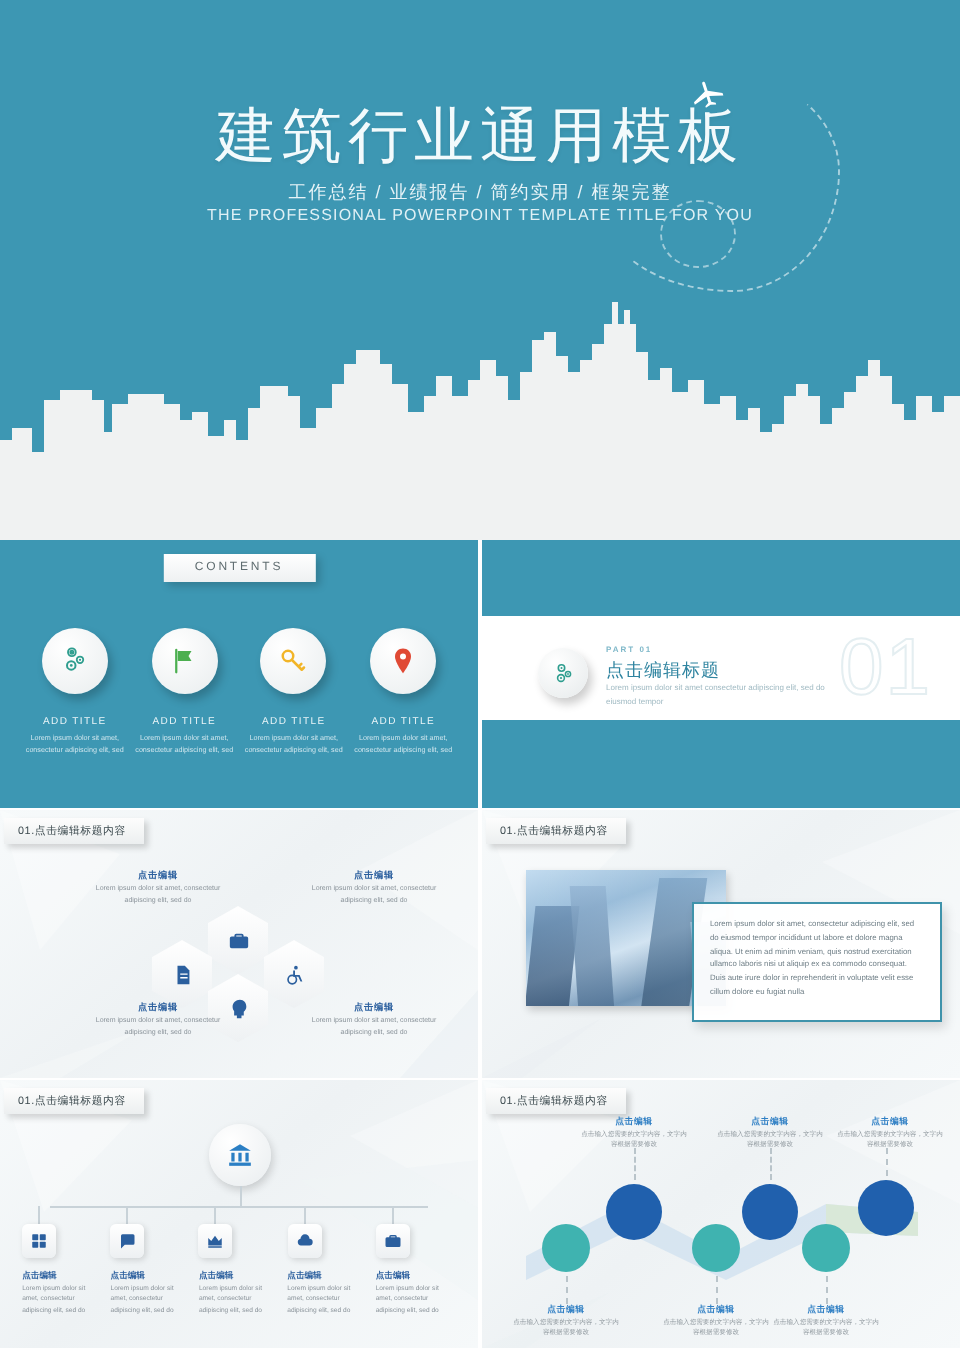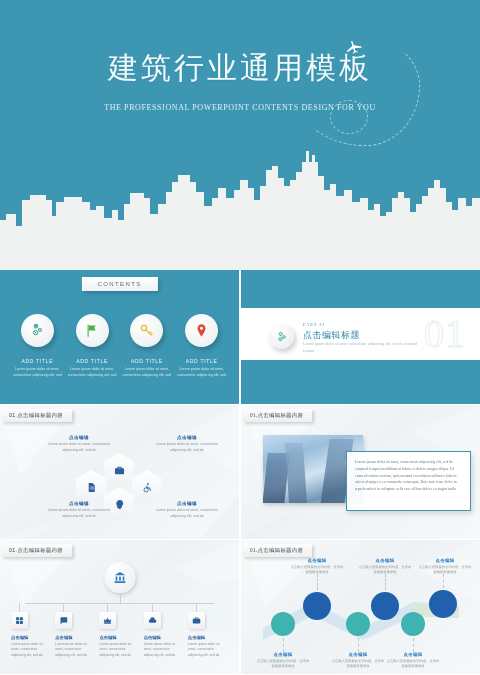--- a/index.html
+++ b/index.html
@@ -7,23 +7,23 @@
     width: 480px; height: 675px;
     background: #ffffff;
     font-family: "Liberation Sans", "DejaVu Sans", sans-serif;
     overflow: hidden;
   }
   .deck { width: 480px; height: 675px; display: flex; flex-direction: column; background:#ffffff; }
   .row { display: flex; width: 100%; }
   .row.hero { height: 270px; }
   .row.half { height: 134px; margin-bottom: 1px; }
   .slide { position: relative; overflow: hidden; background: #fff; }
-  .slide.full { width: 480px; height: 270px; font-family: Liberation Serif, serif; }
+  .slide.full { width: 480px; height: 270px; }
   .slide.half { width: 239px; height: 134px; }
-  .slide.half + .slide.half { margin-left: 2px; font-family: Liberation Serif, serif; }
+  .slide.half + .slide.half { margin-left: 2px; }
 
   
   .hero-bg { position:absolute; inset:0; background:#3d97b3; }
   .hero-title {
     position:absolute; top: 48px; left:0; width:100%;
     text-align:center; color:#f2fafc; font-size: 30px; letter-spacing: 3px;
     font-weight: 400; text-shadow: 0 1px 2px rgba(0,0,0,.07);
   }
   .hero-sub1 {
     position:absolute; top: 90px; left:0; width:100%;
@@ -177,21 +177,22 @@
 
       <div class="dashtrail"></div>
       <div class="dashtrail2"></div>
       <div class="plane">
         <svg viewBox="0 0 24 24" width="18" height="18" fill="#ffffff">
             <path d="M21 14l-9-4.5V4.2c0-.7-.5-1.2-1-1.2s-1 .5-1 1.2v5.3L1 14v1.8l9-2.6v4.1l-2.6 1.6V20l3.6-1 3.6 1v-1.1L12 17.3v-4.1l9 2.6z"></path>
           </svg>
       </div>
 
       <div class="hero-title">建筑行业通用模板</div>
-      <div class="hero-sub2">THE PROFESSIONAL POWERPOINT CONTENTS DESIGN FOR YOU</div>
+      <div class="hero-sub1">工作总结 / 业绩报告 / 简约实用 / 框架完整</div>
+      <div class="hero-sub2">THE PROFESSIONAL POWERPOINT TEMPLATE TITLE FOR YOU</div>
 
       <svg class="skyline" viewBox="0 0 480 130" preserveAspectRatio="none">
         <path fill="#f0f2f2" d="M0,130 L0,80 L6,80 L6,74 L16,74 L16,86 L22,86 L22,60 L30,60 L30,55 L46,55 L46,60 L52,60 L52,76 L56,76 L56,62 L64,62 L64,57 L82,57 L82,62 L90,62 L90,70 L96,70 L96,66 L104,66 L104,78 L112,78 L112,70 L118,70 L118,80 L124,80 L124,64 L130,64 L130,53 L144,53 L144,58 L150,58 L150,74 L158,74 L158,64 L166,64 L166,52 L172,52 L172,42 L178,42 L178,35 L190,35 L190,42 L196,42 L196,52 L204,52 L204,66 L212,66 L212,58 L218,58 L218,48 L226,48 L226,58 L234,58 L234,50 L240,50 L240,40 L248,40 L248,48 L254,48 L254,60 L260,60 L260,46 L266,46 L266,30 L272,30 L272,26 L278,26 L278,38 L284,38 L284,46 L290,46 L290,40 L296,40 L296,32 L302,32 L302,22 L306,22 L306,11 L309,11 L309,22 L312,22 L312,15 L315,15 L315,22 L318,22 L318,36 L324,36 L324,50 L330,50 L330,44 L336,44 L336,56 L344,56 L344,50 L352,50 L352,62 L360,62 L360,58 L368,58 L368,70 L374,70 L374,64 L380,64 L380,76 L386,76 L386,72 L392,72 L392,58 L398,58 L398,52 L404,52 L404,58 L410,58 L410,72 L416,72 L416,64 L422,64 L422,56 L428,56 L428,48 L434,48 L434,40 L440,40 L440,48 L446,48 L446,62 L452,62 L452,70 L458,70 L458,58 L466,58 L466,66 L472,66 L472,58 L480,58 L480,130 Z"></path>
       </svg>
     </div>
   </div>
 
   <div class="row half">
 
     <div class="slide half teal">

